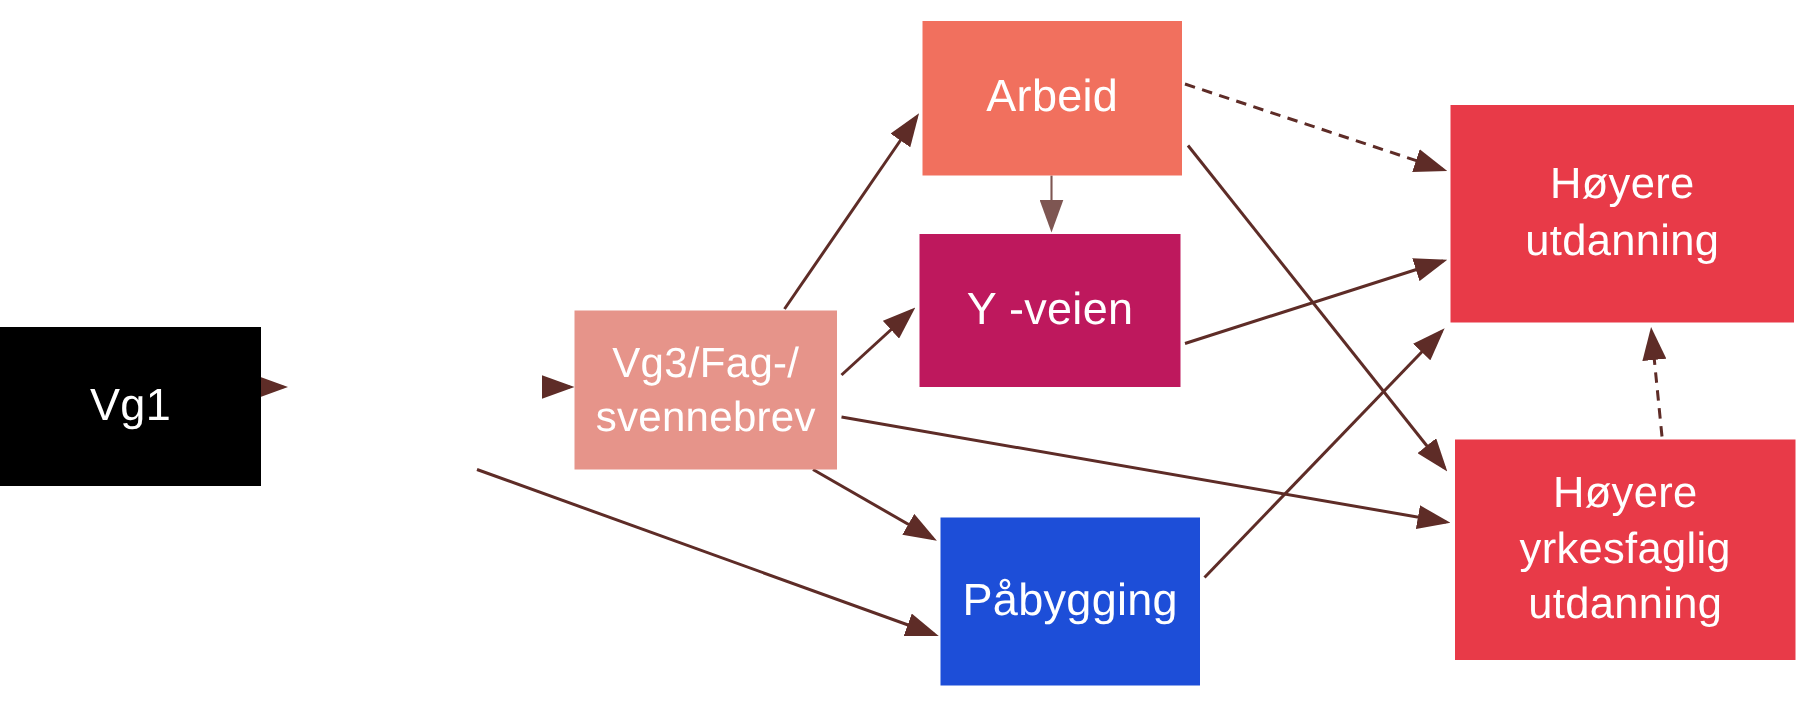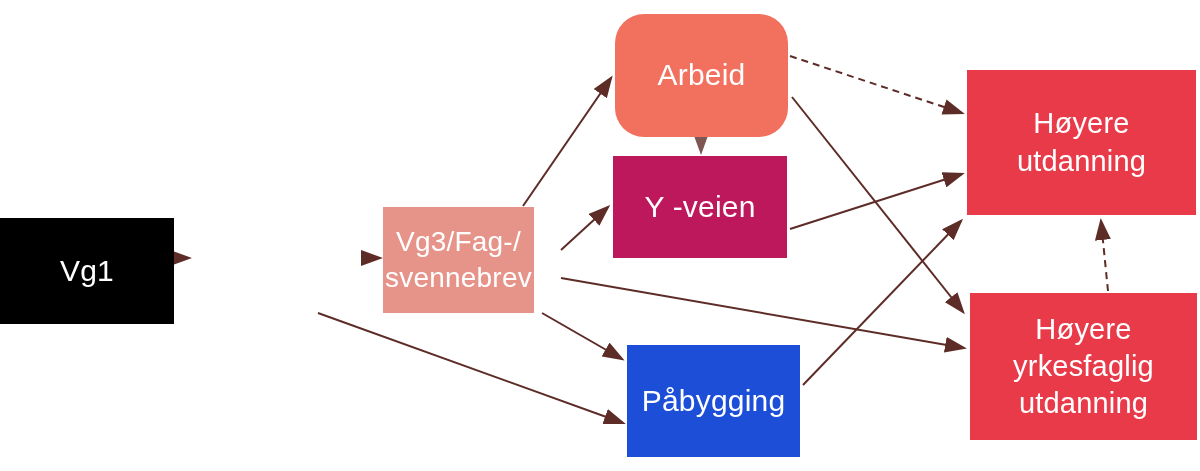--- a/index.html
+++ b/index.html
@@ -30,22 +30,22 @@
     justify-content: center;
     text-align: center;
     white-space: pre-line;
     color: #ffffff;
     font-size: 30px;
     line-height: 1.28;
     letter-spacing: 0.2px;
   }
   .pos-vg1        { left: 0px;   top: 208px; width: 174px; height: 106px; }
   .pos-vg2        { left: 192px; top: 207px; width: 173px; height: 105px; }
-  .pos-vg3        { left: 383px; top: 207px; width: 151px; height: 106px; font-size: 28px; }
-  .pos-arbeid     { left: 615px; top: 14px;  width: 173px; height: 123px; border-radius: 29px; }
+  .pos-vg3        { left: 383px; top: 207px; width: 175px; height: 106px; font-size: 28px; }
+  .pos-arbeid     { left: 615px; top: 14px;  width: 173px; height: 103px; }
   .pos-yveien     { left: 613px; top: 156px; width: 174px; height: 102px; }
   .pos-pabygging  { left: 627px; top: 345px; width: 173px; height: 112px; }
   .pos-hu         { left: 967px; top: 70px;  width: 229px; height: 145px; font-size: 29px; }
   .pos-hyu        { left: 970px; top: 293px; width: 227px; height: 147px; font-size: 29px; }
 </style>
 </head>
 <body>
 
 <div class="canvas">
 

